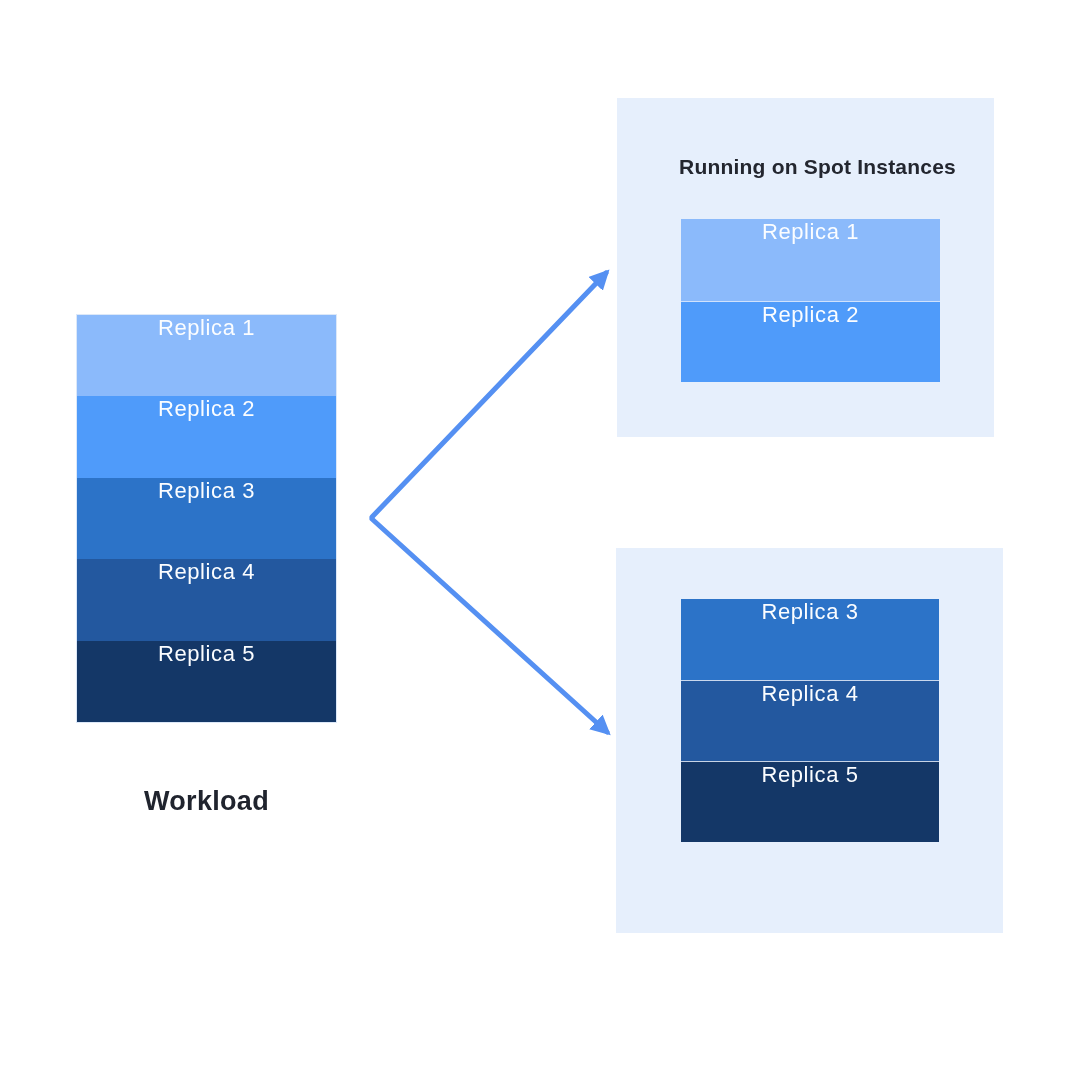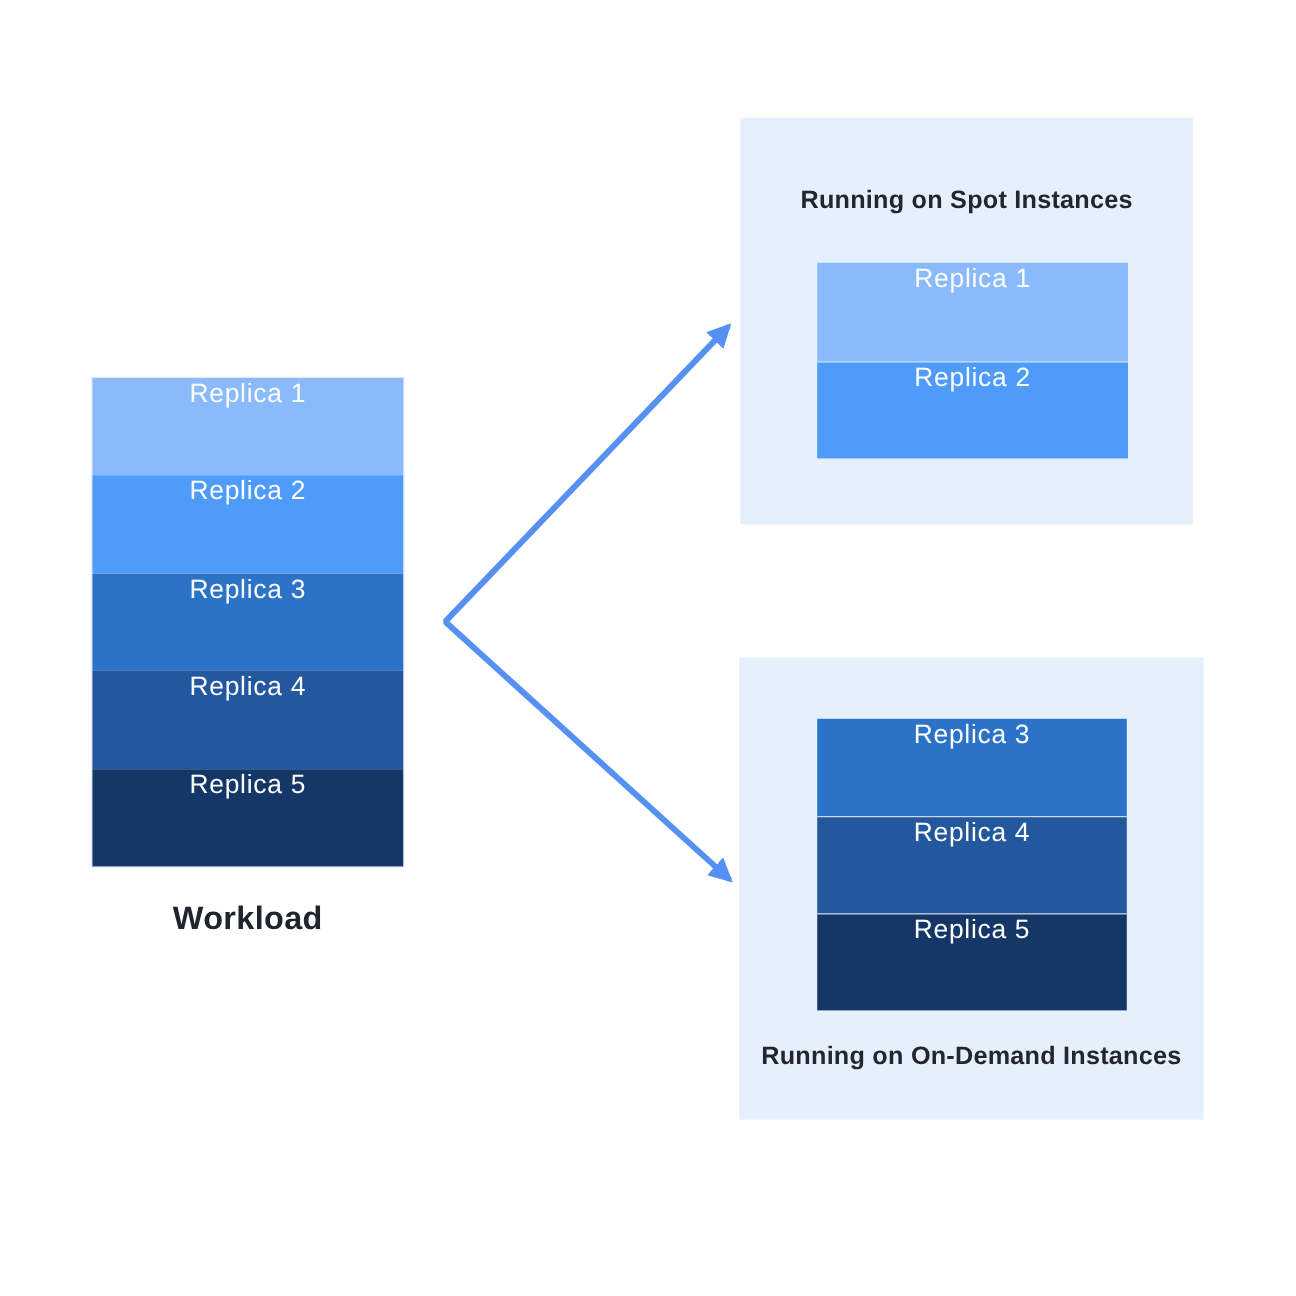--- a/index.html
+++ b/index.html
@@ -9,28 +9,28 @@
   }
   .stack{position:absolute;display:flex;flex-direction:column;}
   .block{
     display:flex;justify-content:center;
     font-size:22px;font-weight:400;letter-spacing:0.6px;box-sizing:border-box;
   }
   
   .workload-stack{left:77px;top:315px;width:259px;box-shadow:0 0 0 1px rgba(216,229,247,0.9);}
   .workload-stack .block{height:81.4px;}
   .workload-label{
-    position:absolute;left:77px;top:750px;width:259px;text-align:center;
+    position:absolute;left:77px;top:786px;width:259px;text-align:center;
     font-size:27px;font-weight:700;letter-spacing:0.3px;
   }
   
   .panel{position:absolute;}
   .panel-title{
     position:absolute;left:0;width:100%;text-align:center;
-    font-weight:700;font-size:21px;letter-spacing:0.2px;
+    font-weight:700;font-size:21px;letter-spacing:0.2px;padding-left:12px;
   }
   .spot-panel{left:617px;top:98px;width:377px;height:339px;}
   .spot-title{top:57px;}
   .spot-stack{left:64px;top:121px;width:259px;}
   .spot-stack .block{height:81.5px;}
   .ondemand-panel{left:616px;top:548px;width:387px;height:385px;}
   .ondemand-stack{left:65px;top:51px;width:258px;}
   .ondemand-stack .block{height:81px;}
   .ondemand-title{top:321px;}
   .panel .block + .block{border-top:1px solid rgba(230,239,252,0.85);}
@@ -97,16 +97,15 @@
         </div>
 
         <div class="block" style="background: rgb(35, 88, 159);">
           <span>Replica 4</span>
         </div>
 
         <div class="block" style="background: rgb(20, 55, 103);">
           <span>Replica 5</span>
         </div>
       </div>
-    <div class="panel-title ondemand-title" style="color: rgb(35, 38, 47);">Running on On-Demand Instances</div>
   </div>
 
 </div>
 
 </body></html>

